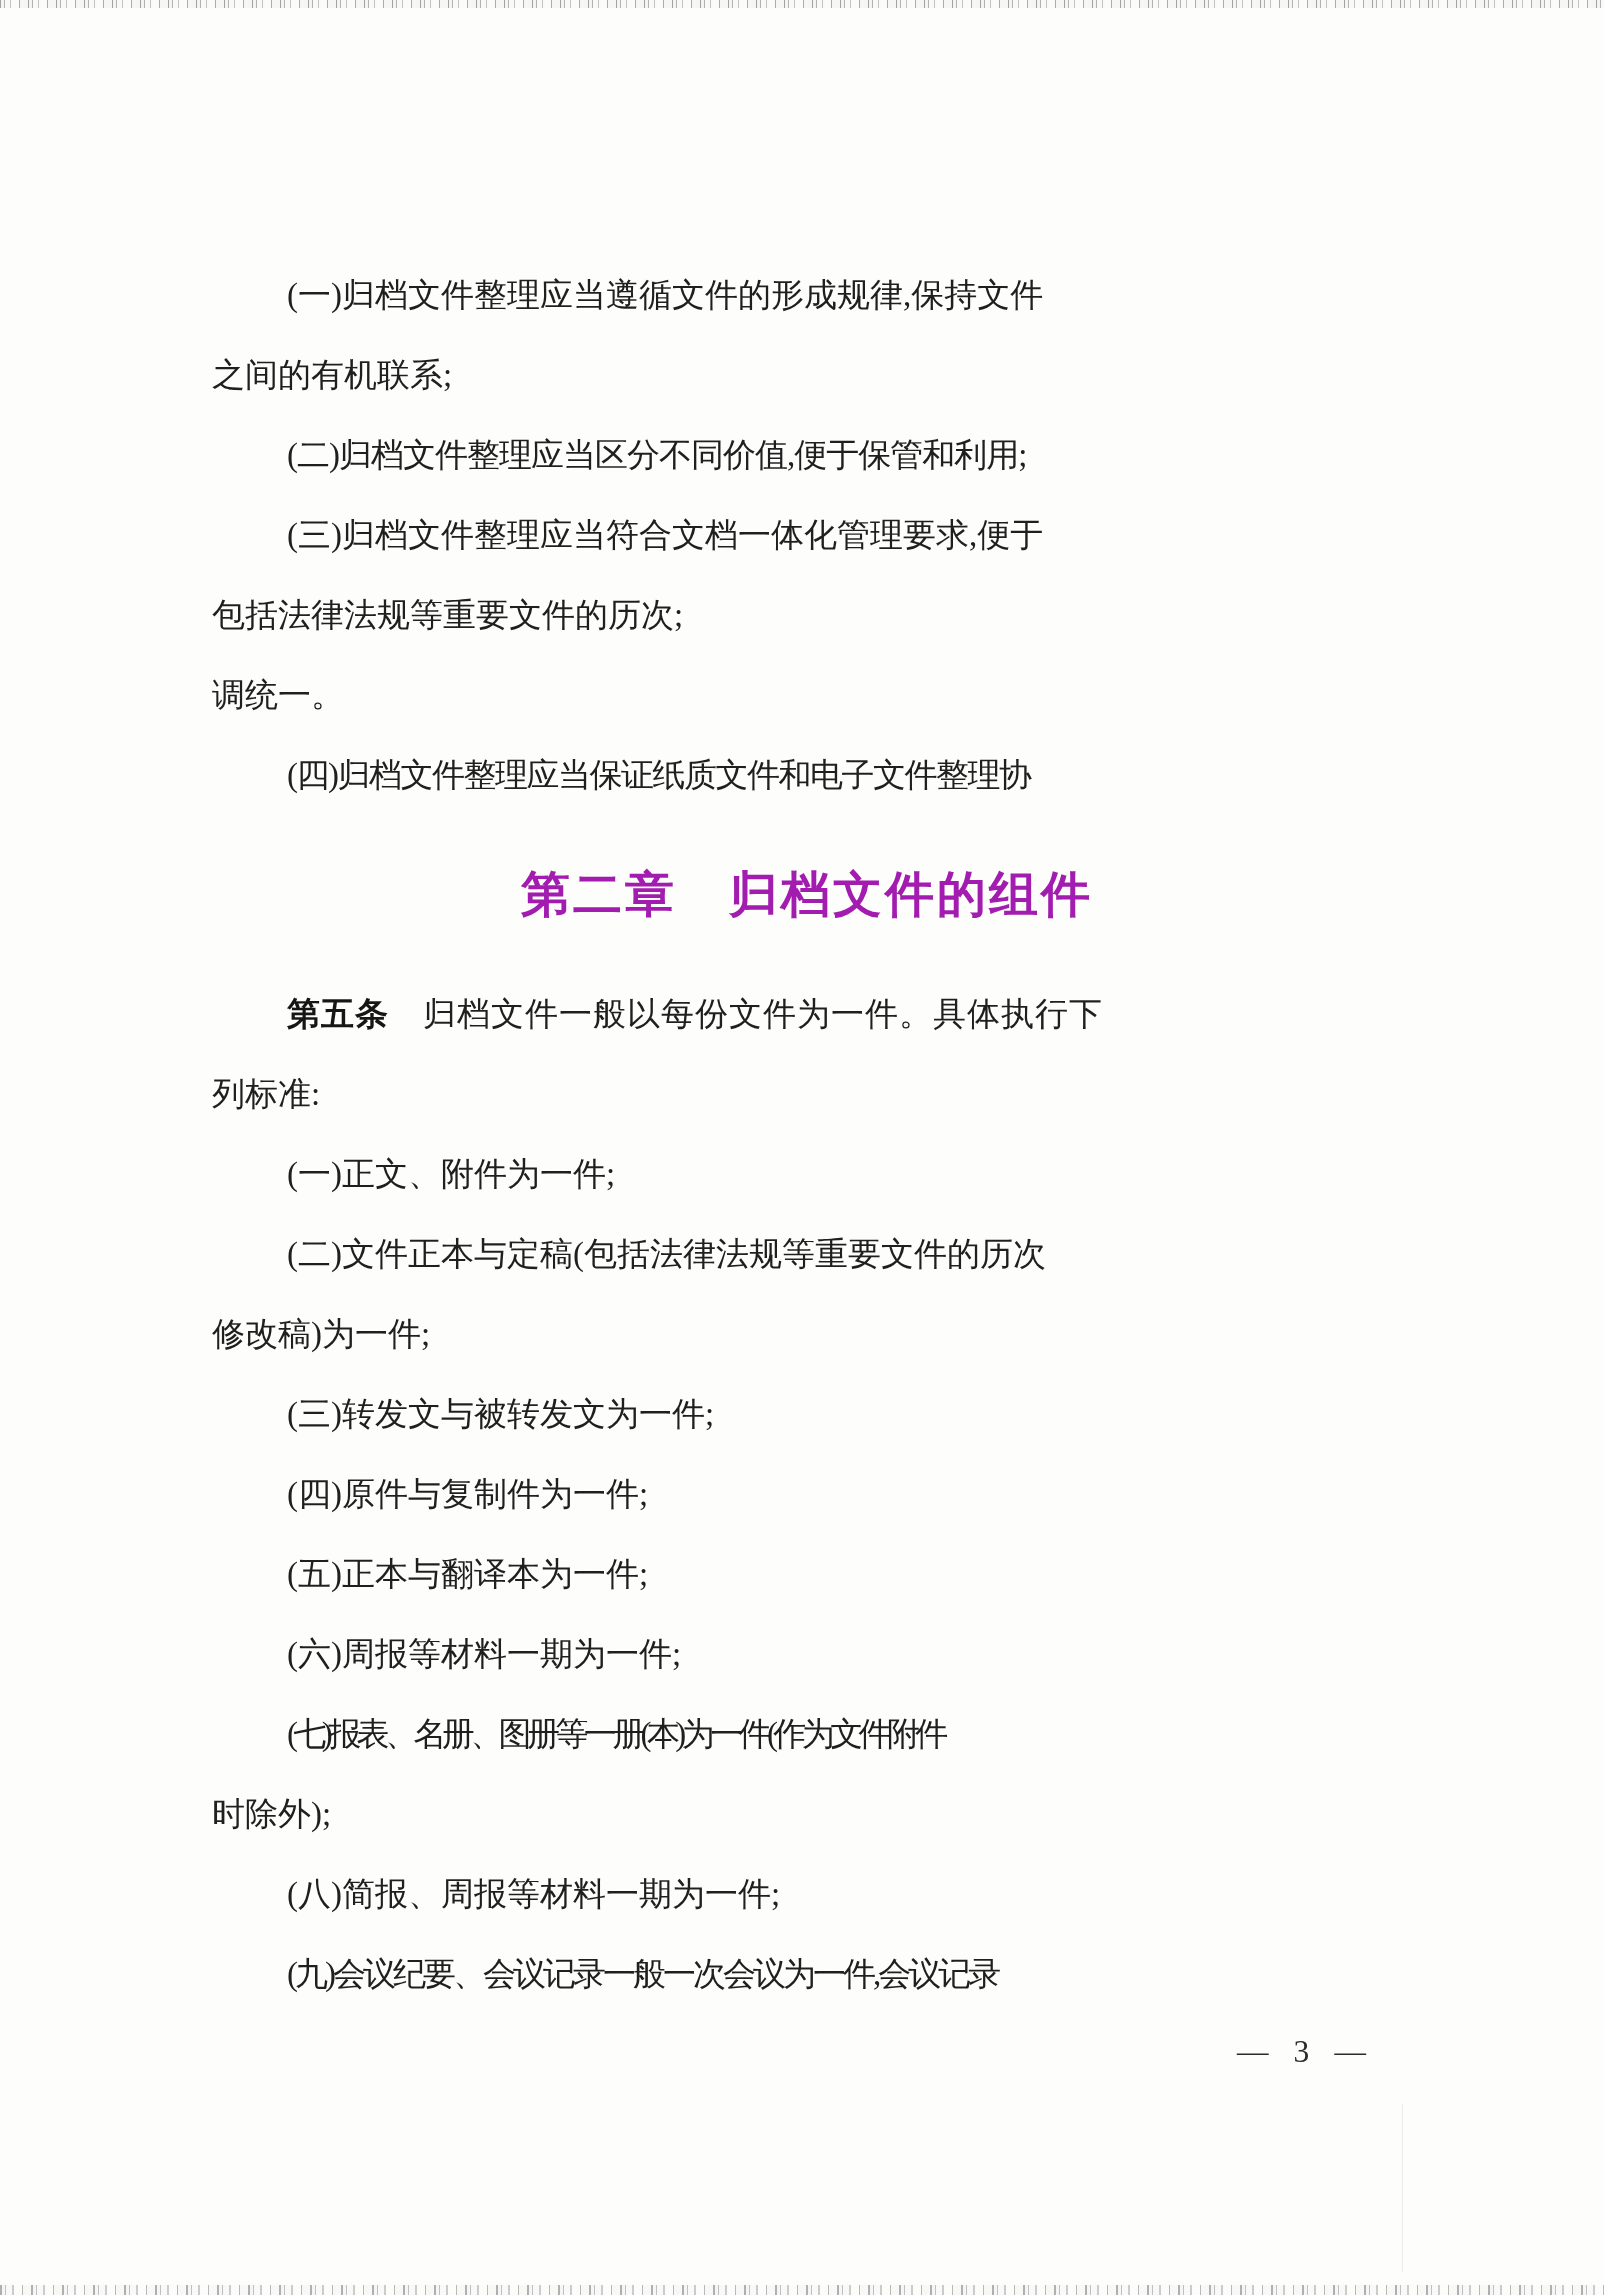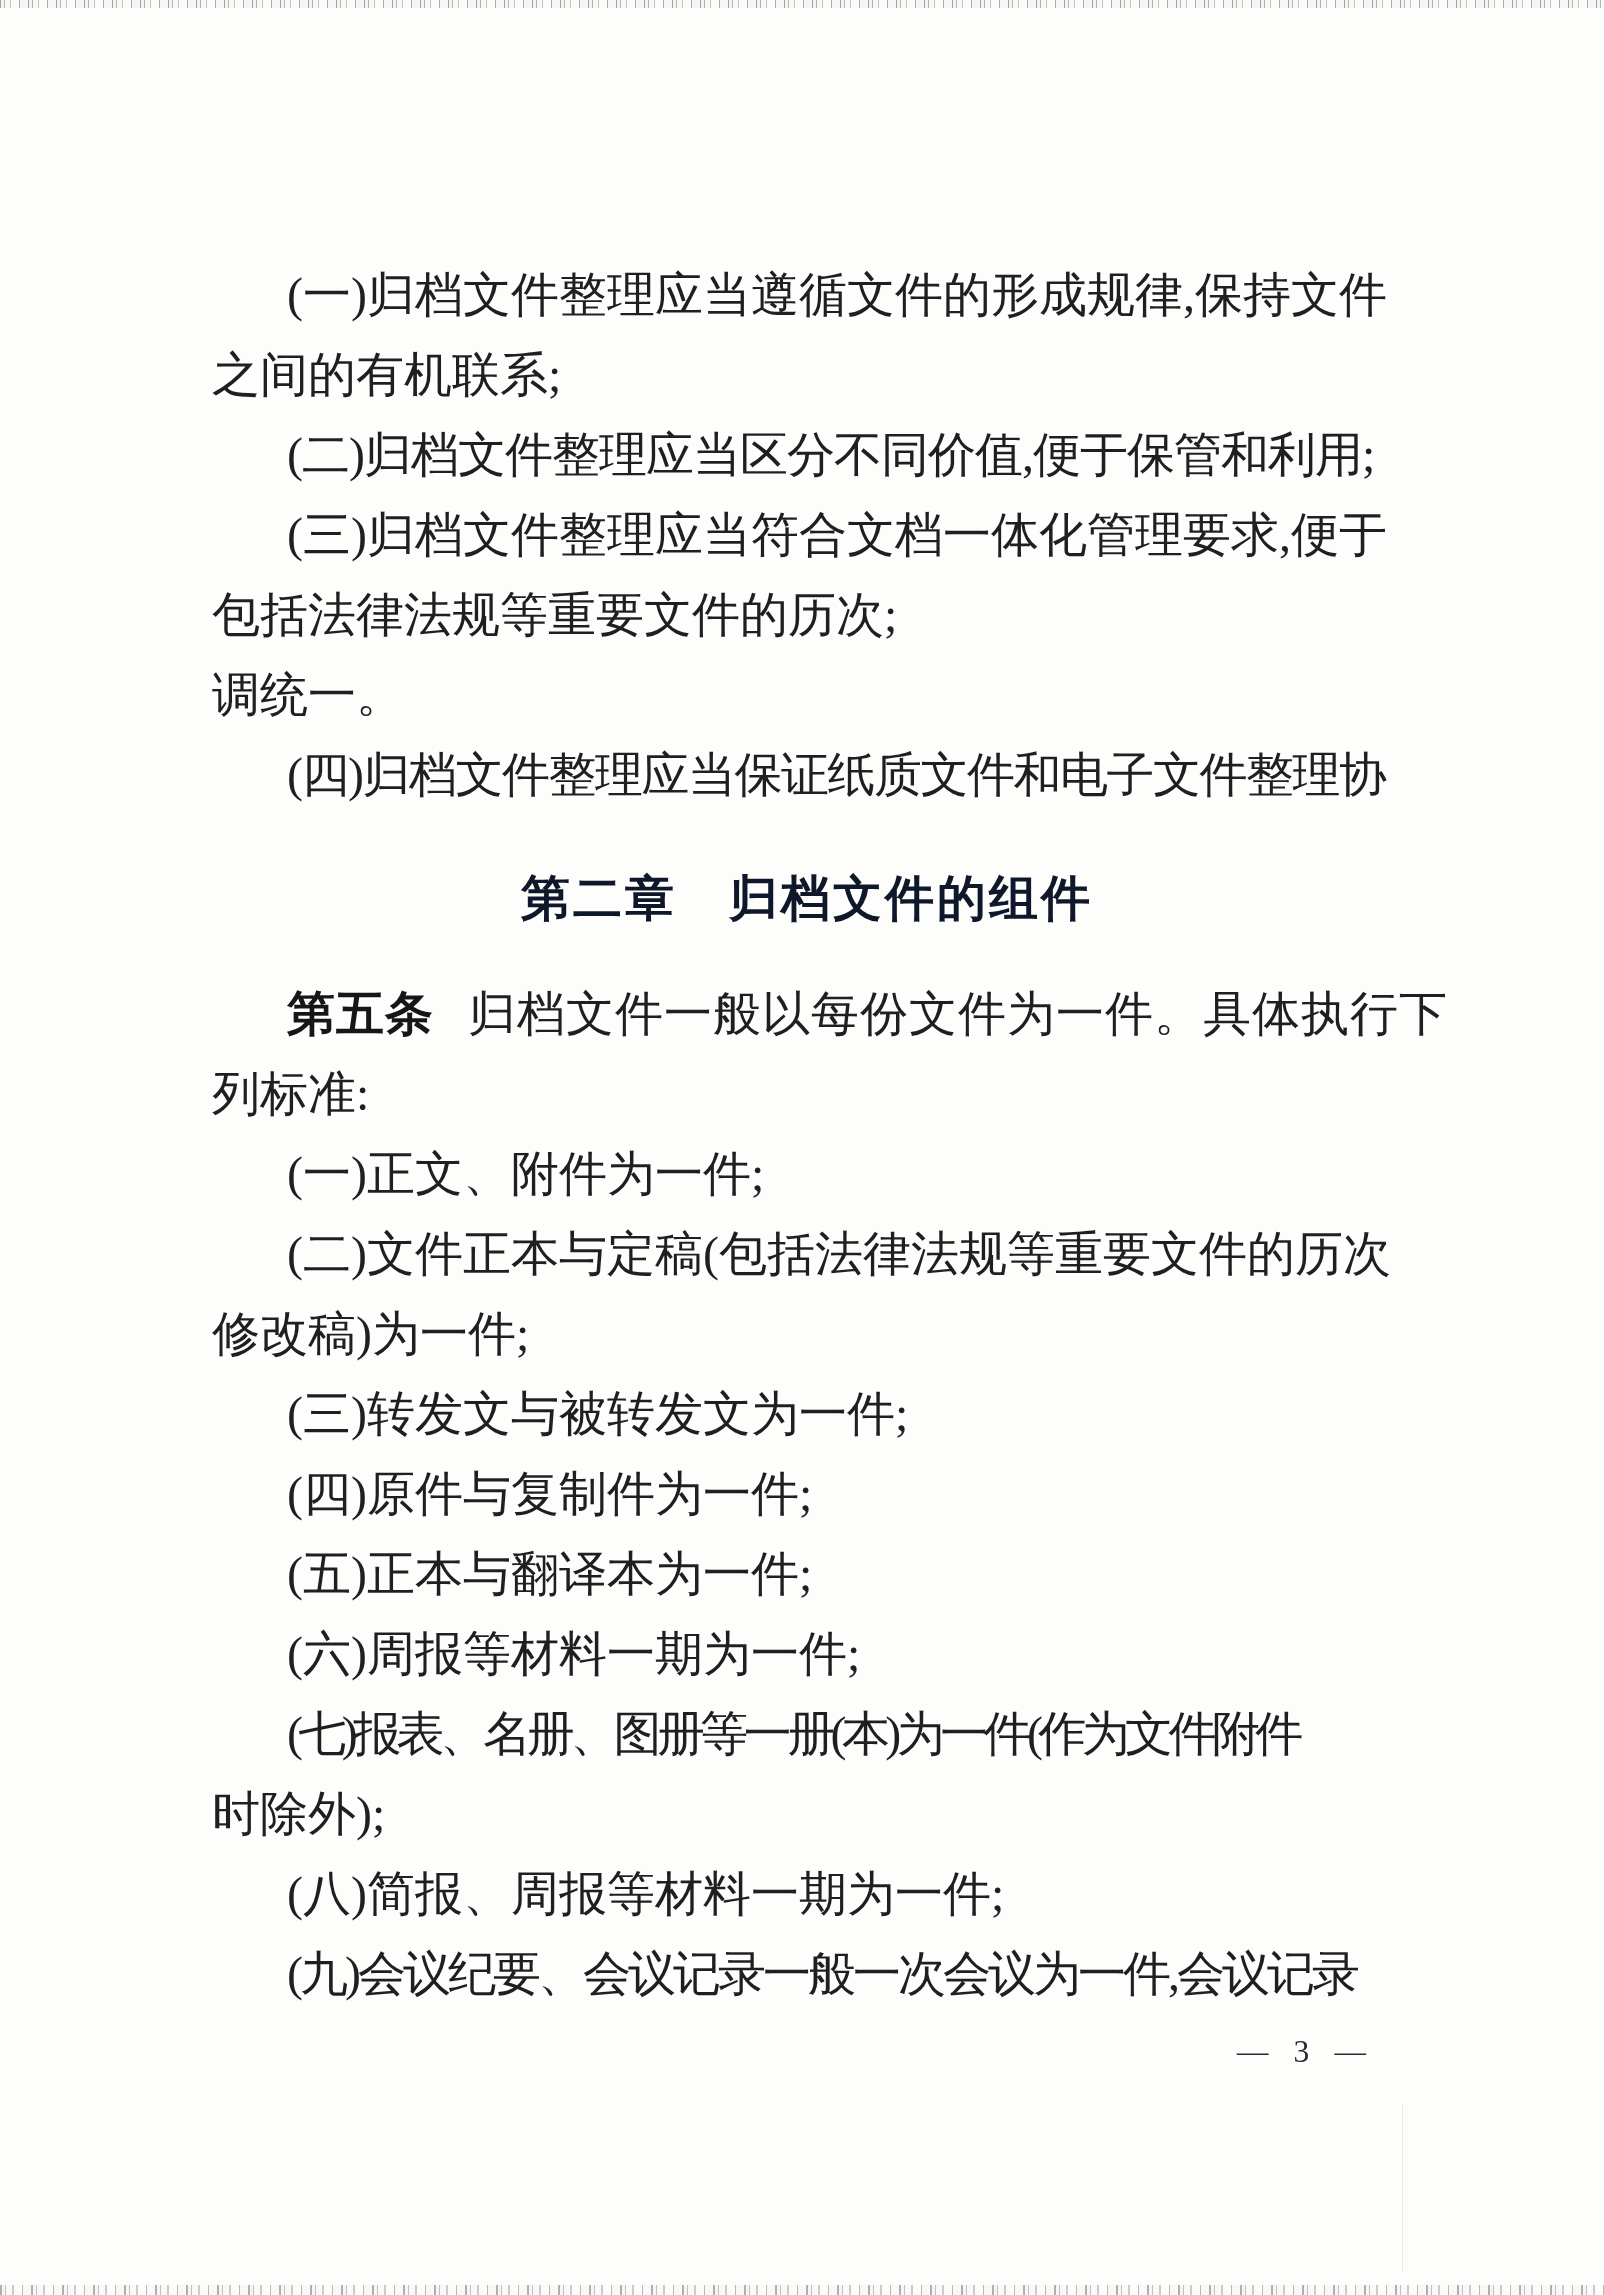--- a/index.html
+++ b/index.html
@@ -53,40 +53,40 @@
   }
   .content {
     position: absolute;
     left: 212px;
     top: 255px;
     width: 1190px;
   }
   .line {
     height: 80px;
     line-height: 80px;
-    font-size: 48px;
+    font-size: 33px;
     white-space: nowrap;
     letter-spacing: 0;
   }
   .indent { text-indent: 75px; }
   .ls-n2 { letter-spacing: -1px; }
   .ls-n3 { letter-spacing: -1.5px; }
   .ls-n6 { letter-spacing: -3px; }
   .ls-n9 { letter-spacing: -4.6px; }
   .ls-p2 { letter-spacing: 1px; }
   .chapter {
     margin: 43px 0 36px 0;
     height: 80px;
     line-height: 80px;
     font-size: 49px;
     font-weight: 700;
     text-align: center;
     letter-spacing: 3px;
-    font-family: Liberation Sans, sans-serif;
-    color: #0f172a;
+    font-family: Liberation Mono, monospace;
+    color: #a21caf;
   }
   .article-label {
     font-weight: 700;
     font-family: "Liberation Sans", "DejaVu Sans", sans-serif;
     margin-right: 34px;
     color: #161616;
     text-align: right;
   }
   .page-number {
     margin-top: 14.2px;

